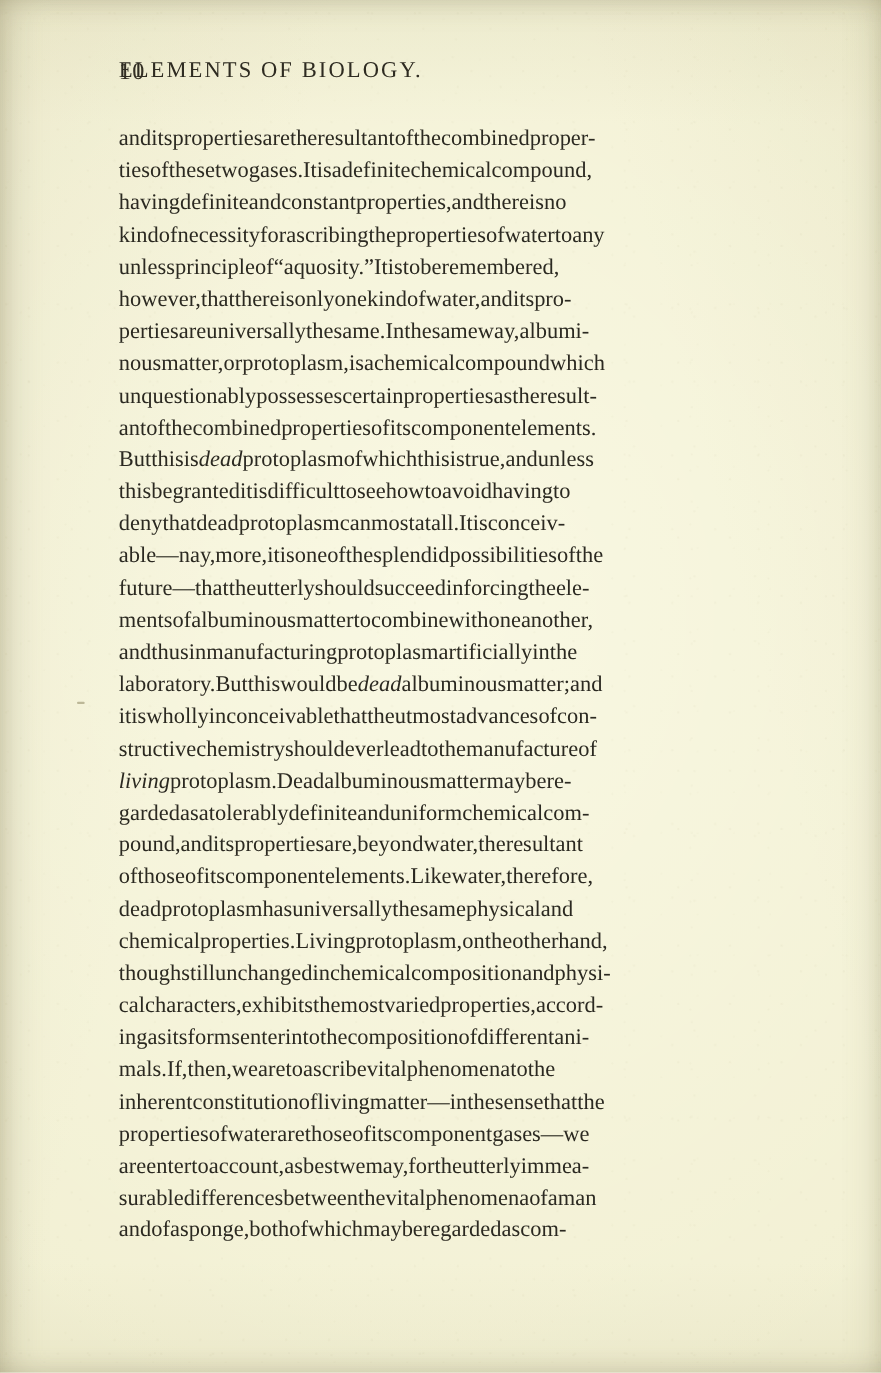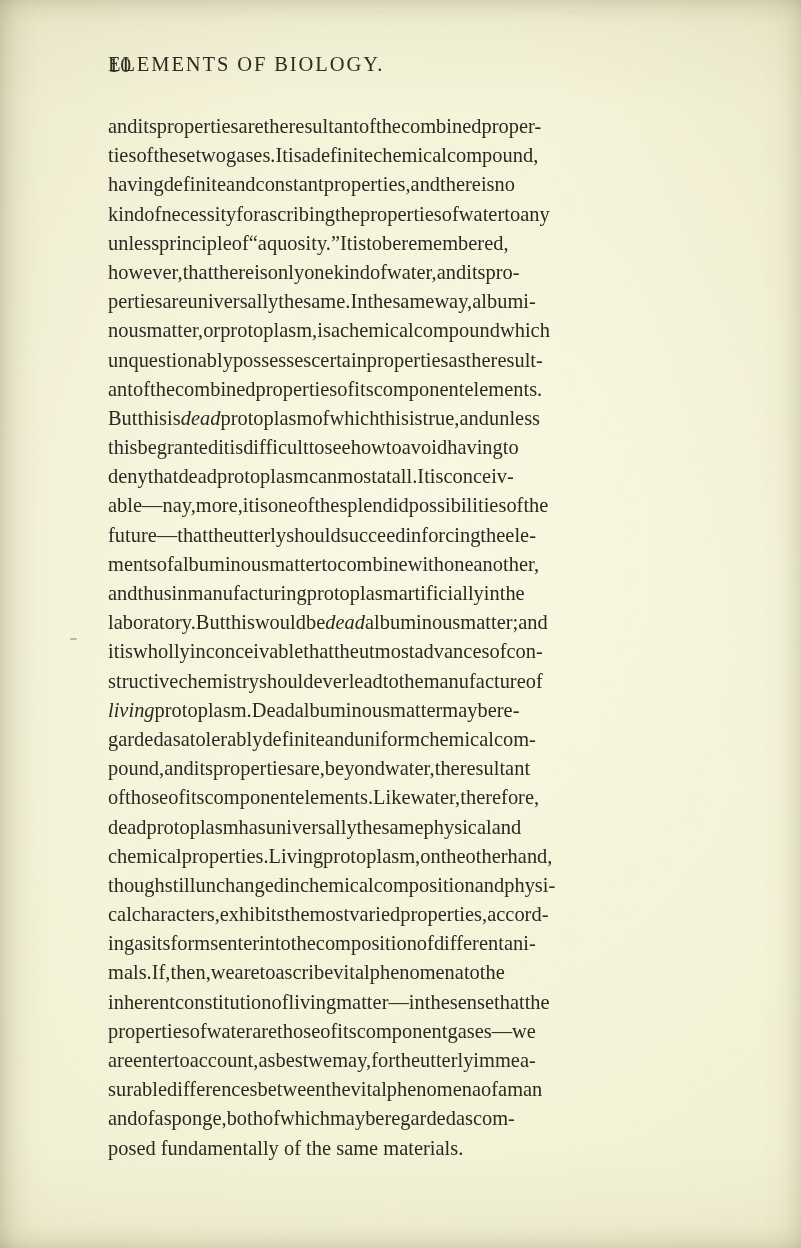--- a/index.html
+++ b/index.html
@@ -559,19 +559,18 @@
         <span>sponge,</span>
         <span>both</span>
         <span>of</span>
         <span>which</span>
         <span>may</span>
         <span>be</span>
         <span>regarded</span>
         <span>as</span>
         <span>com-</span>
       </div>
-      <div class="line last"><span>posed</span><span> fundamentally</span><span> of</span><span> the</span><span> same</span><span> materials.</span></div>
     </div>
 
   <div class="margin-mark"></div>
 
   <div class="edge-shade"></div>
 </div>
 
 </body></html>

